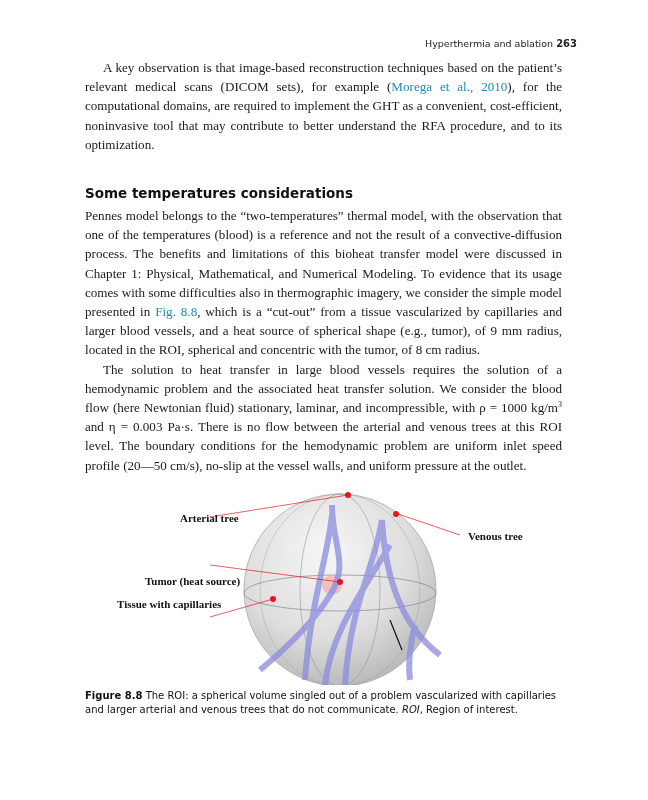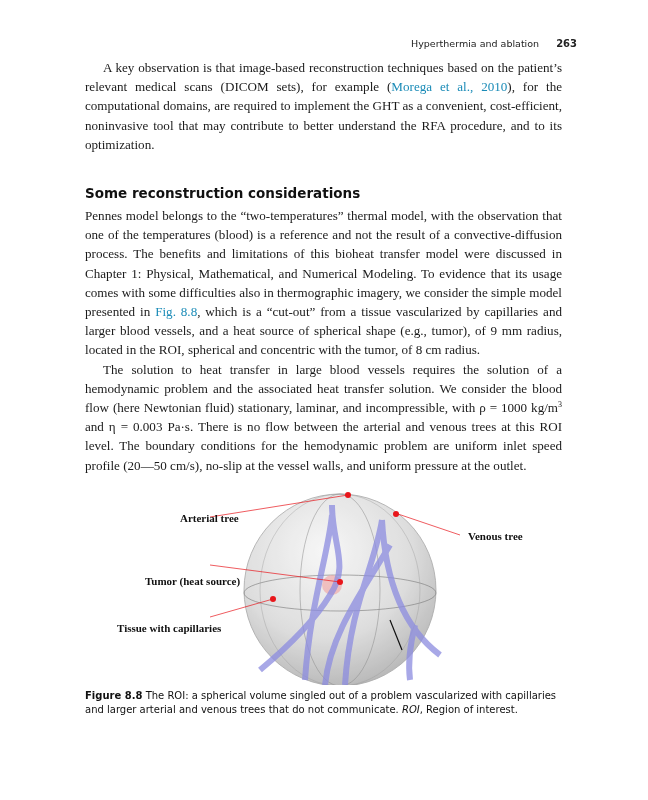--- a/index.html
+++ b/index.html
@@ -1,18 +1,18 @@
 <!DOCTYPE html>
 <html><head>
 <meta charset="utf-8">
 <style>
   html, body { margin:0; padding:0; background:#ffffff; }
   body { width:648px; height:800px; position:relative; overflow:hidden; }
   .header { position:absolute; top:38px; right:71px; font-family:"DejaVu Sans", sans-serif; font-size:9.5px; color:#222; }
-  .header .title { margin-right:14px; }
+  .header .title { }
   .header .page { font-weight:bold; font-size:10px; }
   .body-text { position:absolute; left:85px; width:477px; font-family:"Liberation Serif", serif; font-size:13.1px; line-height:19.2px; color:#1a1a1a; text-align:justify; }
   .body-text p { margin:0; text-indent:18px; text-align:justify; }
   .body-text p.noindent { text-indent:0;font-family:Liberation Serif, serif; }
   .link { color:#1a8bb7; }
   #para1 { top:58px; }
   .section-heading { position:absolute; left:85px; top:185px; font-family:"DejaVu Sans", sans-serif; font-weight:bold; font-size:13.5px; color:#111; }
   #sec-body { top:206px; }
   .figure { position:absolute; left:100px; top:485px; width:460px; height:200px; }
   .fig-label { position:absolute; font-family:"Liberation Serif", serif; font-weight:bold; font-size:11px; color:#111; white-space:nowrap; }
@@ -25,21 +25,21 @@
 
 <div class="header">
   <span class="title">Hyperthermia and ablation</span>
   <span class="page">263</span>
 </div>
 
 <div class="body-text" id="para1">
   <p><span>A key observation is that image-based reconstruction techniques based on the patient’s relevant medical scans (DICOM sets), for example (</span><span class="link">Morega et al., 2010</span><span>), for the computational domains, are required to implement the GHT as a convenient, cost-efficient, noninvasive tool that may contribute to better understand the RFA procedure, and to its optimization.</span></p>
 </div>
 
-<div class="section-heading">Some reconstruction considerations</div>
+<div class="section-heading">Some temperatures considerations</div>
 
 <div class="body-text" id="sec-body">
   <p class="noindent"><span>Pennes model belongs to the “two-temperatures” thermal model, with the observation that one of the temperatures (blood) is a reference and not the result of a convective-diffusion process. The benefits and limitations of this bioheat transfer model were discussed in Chapter 1: Physical, Mathematical, and Numerical Modeling. To evidence that its usage comes with some difficulties also in thermographic imagery, we consider the simple model presented in </span><span class="link">Fig. 8.8</span><span>, which is a “cut-out” from a tissue vascularized by capillaries and larger blood vessels, and a heat source of spherical shape (e.g., tumor), of 9 mm radius, located in the ROI, spherical and concentric with the tumor, of 8 cm radius.</span></p>
   <p><span>The solution to heat transfer in large blood vessels requires the solution of a hemodynamic problem and the associated heat transfer solution. We consider the blood flow (here Newtonian fluid) stationary, laminar, and incompressible, with ρ = 1000 kg/m</span><sup>3</sup><span> and η = 0.003 Pa·s. There is no flow between the arterial and venous trees at this ROI level. The boundary conditions for the hemodynamic problem are uniform inlet speed profile (20—50 cm/s), no-slip at the vessel walls, and uniform pressure at the outlet.</span></p>
 </div>
 
 <div class="figure">
   <svg width="460" height="200" viewBox="0 0 460 200">
     <defs>
       <radialGradient id="sg" cx="0.42" cy="0.3" r="0.75">
@@ -71,18 +71,18 @@
     <g fill="#e8161b">
       <circle cx="248" cy="10" r="3"></circle>
       <circle cx="296" cy="29" r="3"></circle>
       <circle cx="240" cy="97" r="3"></circle>
       <circle cx="173" cy="114" r="3"></circle>
     </g>
   </svg>
   <span class="fig-label" style="left:80px; top:27px;">Arterial tree</span>
   <span class="fig-label" style="left:368px; top:45px;">Venous tree</span>
   <span class="fig-label" style="left:45px; top:70px;margin-top:20px;">Tumor (heat source)</span>
-  <span class="fig-label" style="left:17px; top:137px;">Tissue with capillaries</span>
+  <span class="fig-label" style="left:17px; top:113px;">Tissue with capillaries</span>
 </div>
 
 <div class="caption">
   <span class="fig-num">Figure 8.8</span><span> The ROI: a spherical volume singled out of a problem vascularized with capillaries and larger arterial and venous trees that do not communicate. </span><i>ROI</i><span>, Region of interest.</span>
 </div>
 
 </body></html>

